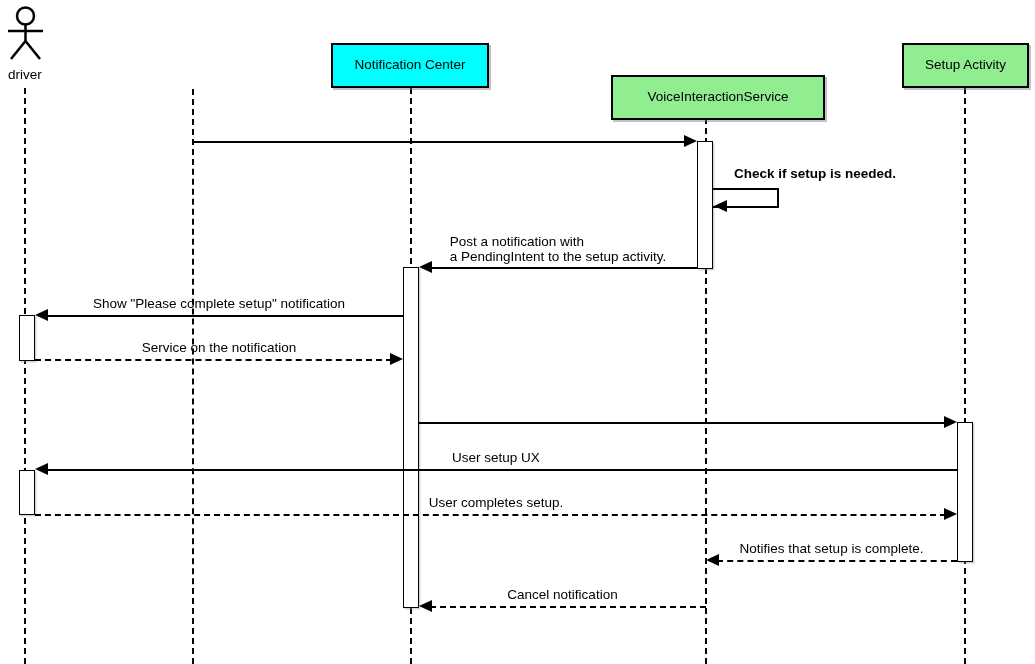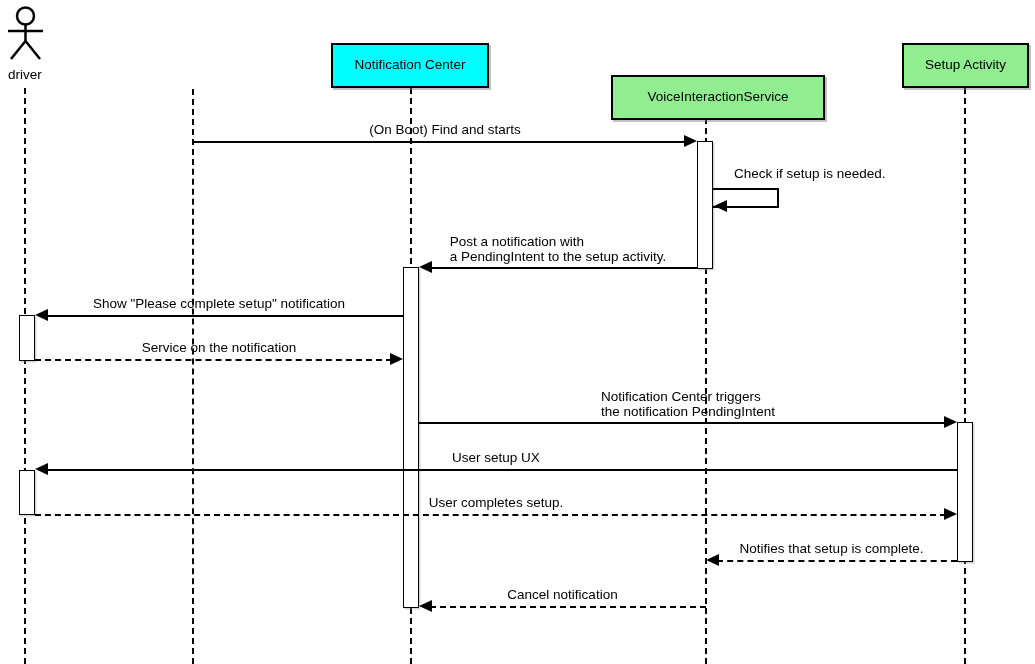--- a/index.html
+++ b/index.html
@@ -63,27 +63,24 @@
   <div class="pbox" style="left:902px; top:43px; width:127px; height:45px; background:#90EE90;">
     <span class="txt">Setup Activity</span>
   </div>
 
   <div class="activation" style="left:697px; top:141px; height:128px;"></div>
   <div class="activation" style="left:403px; top:267px; height:341px;"></div>
   <div class="activation" style="left:19px;  top:315px; height:46px;"></div>
   <div class="activation" style="left:957px; top:422px; height:140px;"></div>
   <div class="activation" style="left:19px;  top:470px; height:45px;"></div>
 
-  <div class="msg-label" style="left:193px; top:122px; width:504px;">
-    <span class="txt">(On Boot) Find and starts</span>
-  </div>
   <div class="mline-solid" style="left:193px; top:141px; width:493px;"></div>
   <div class="ah right" style="left:684px; top:135px;"></div>
 
-  <div class="msg-label" style="left:734px; top:166px; width:200px; text-align:left;">
+  <div class="msg-label" style="left:734px; top:166px; width:200px; text-align:left;font-weight:bold;">
     <span class="txt">Check if setup is needed.</span>
   </div>
   <div class="selfloop" style="left:712px; top:188px; width:67px; height:20px;"></div>
   <div class="ah left" style="left:714px; top:200px;"></div>
 
   <div class="msg-label" style="left:419px; top:234px; width:278px;">
     <span class="txt">Post a notification with
 a PendingIntent to the setup activity.</span>
   </div>
   <div class="mline-solid" style="left:430px; top:267px; width:267px;"></div>
@@ -94,24 +91,20 @@
   </div>
   <div class="mline-solid" style="left:46px; top:315px; width:357px;"></div>
   <div class="ah left" style="left:35px; top:309px;"></div>
 
   <div class="msg-label" style="left:35px; top:340px; width:368px;">
     <span class="txt">Service on the notification</span>
   </div>
   <div class="mline-dashed" style="left:35px; top:359px; width:357px;"></div>
   <div class="ah right" style="left:390px; top:353px;"></div>
 
-  <div class="msg-label" style="left:419px; top:389px; width:538px;">
-    <span class="txt">Notification Center triggers
-the notification PendingIntent</span>
-  </div>
   <div class="mline-solid" style="left:419px; top:422px; width:527px;"></div>
   <div class="ah right" style="left:944px; top:416px;"></div>
 
   <div class="msg-label" style="left:35px; top:450px; width:922px;">
     <span class="txt">User setup UX</span>
   </div>
   <div class="mline-solid" style="left:46px; top:469px; width:911px;"></div>
   <div class="ah left" style="left:35px; top:463px;"></div>
 
   <div class="msg-label" style="left:35px; top:495px; width:922px;">

